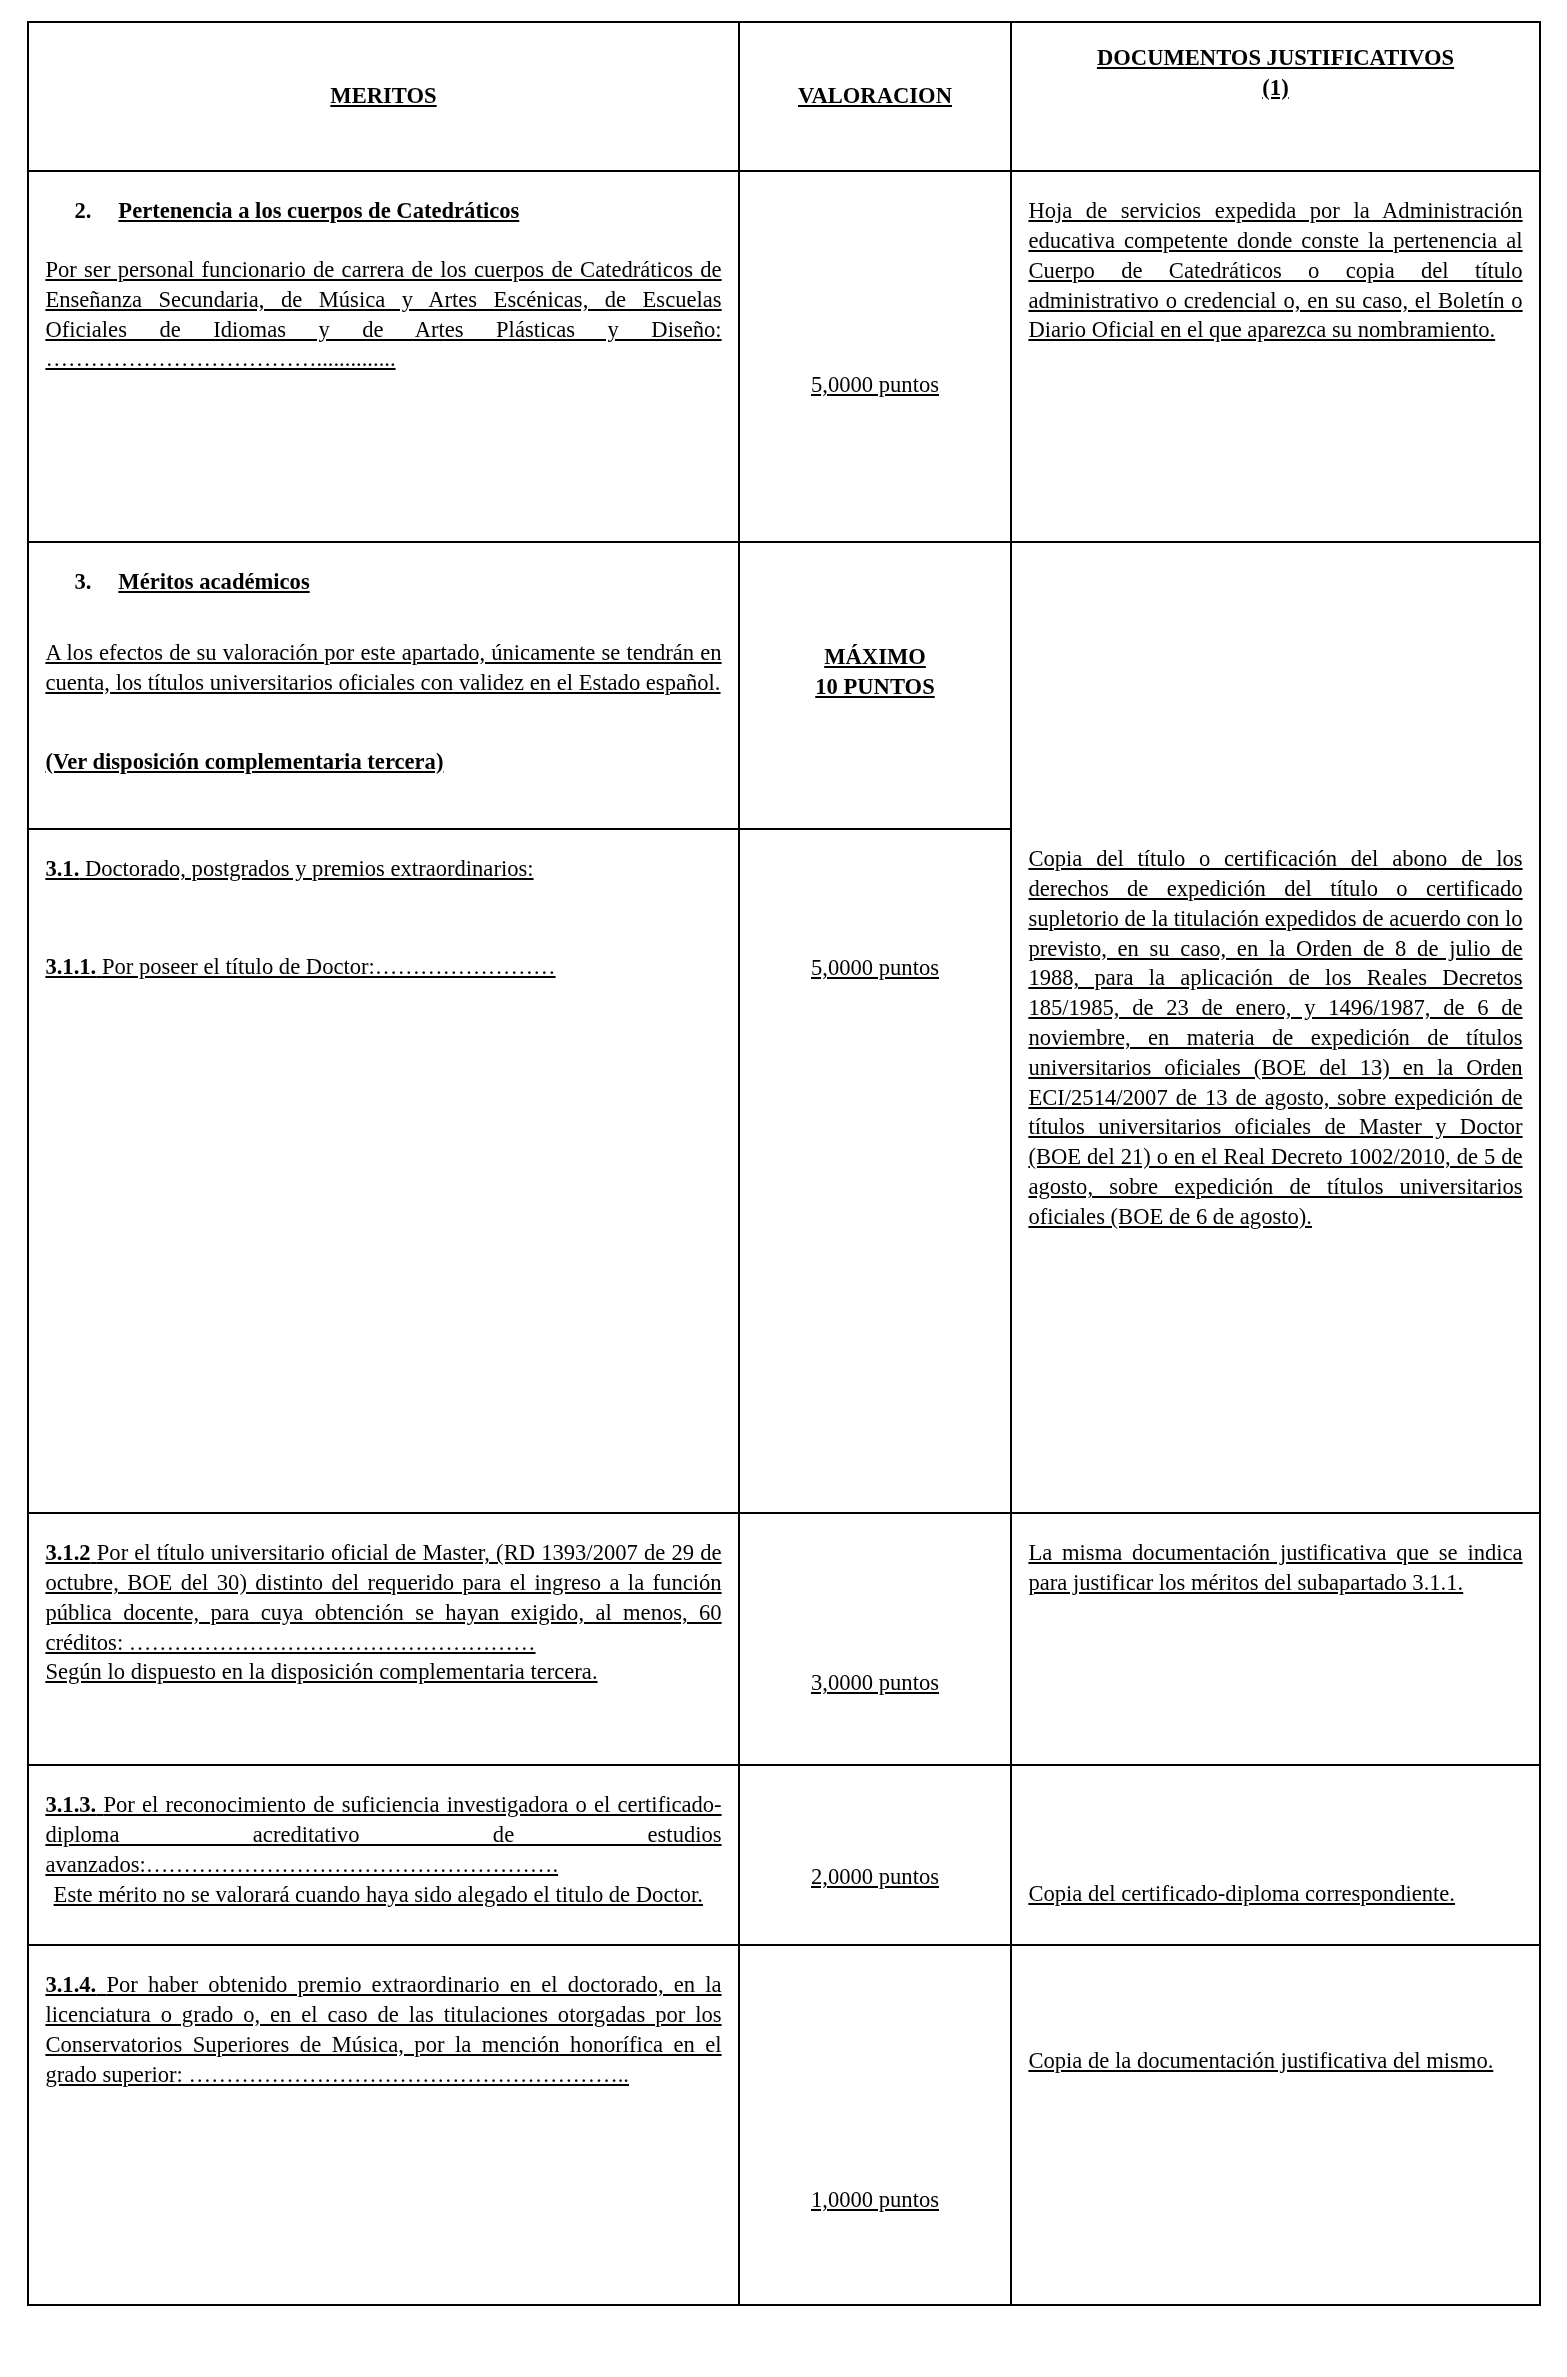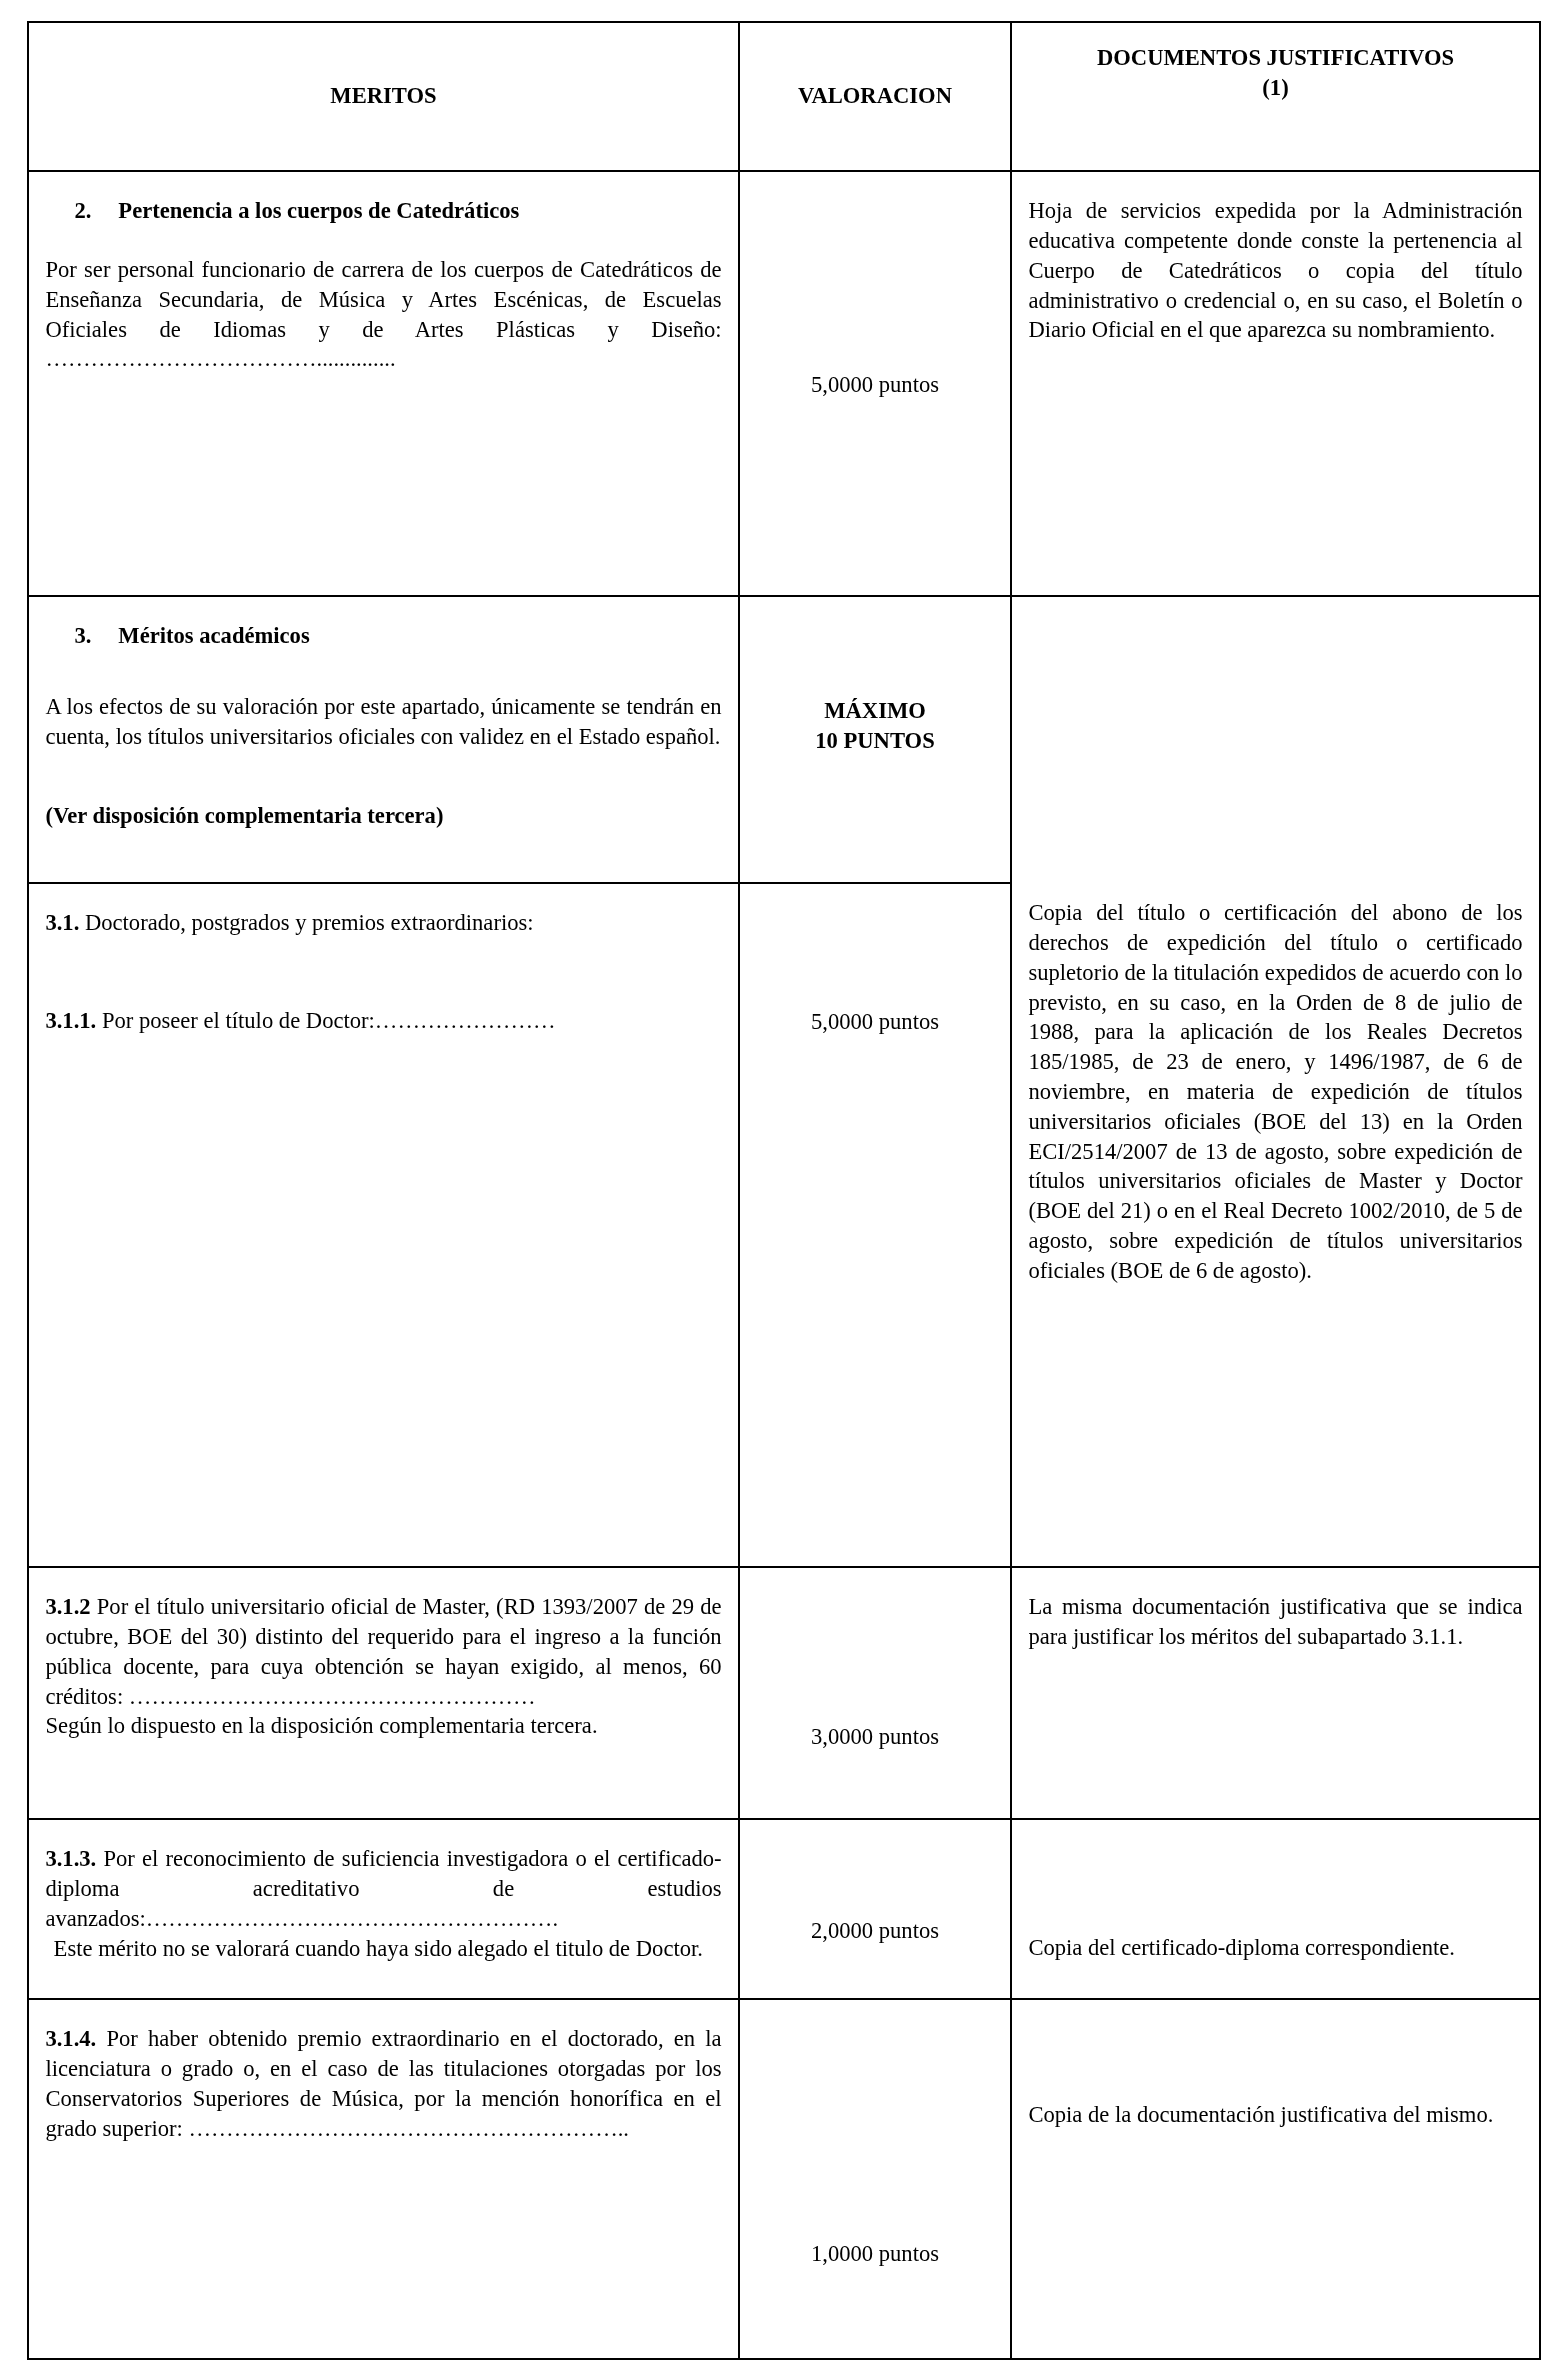--- a/index.html
+++ b/index.html
@@ -5,25 +5,25 @@
   * { margin:0; padding:0; box-sizing:border-box; }
   html, body { background:#ffffff; }
   body {
     width:1568px; height:2377px;
     font-family:"Liberation Serif","DejaVu Serif",serif;
     font-size:22.6px; line-height:1.32; color:#000;
   }
   .page { padding:20.5px 27px; }
   table { border-collapse:collapse; table-layout:fixed; width:1513px; }
   col.c1 { width:711px; } col.c2 { width:272px; } col.c3 { width:529px; }
-  th, td { border:2.1px solid #000; vertical-align:top; padding:24.6px 16.4px; }
+  th, td { border:2.1px solid #000; vertical-align:top; padding:24.6px 16.4px;text-decoration:underline; }
   th { font-weight:bold; vertical-align:middle; text-align:center; }
   th.th-docs { vertical-align:top; padding-top:20.5px; }
   tr.r-head { height:149px; }
-  tr.r2 { height:425px;border-radius:12px; }
+  tr.r2 { height:371px;border-radius:12px; }
   tr.r3 { height:287px; }
   tr.r31 { height:684px; }
   tr.r312 { height:252px; }
   tr.r313 { height:180px; }
   tr.r314 { height:360px; }
   .b { font-weight:bold; }
   .just { text-align:justify; }
   .heading .num { display:inline-block; margin-left:29px; margin-right:27px; }
   .mt1 { margin-top:29px; }
   .mt2 { margin-top:41px; }

